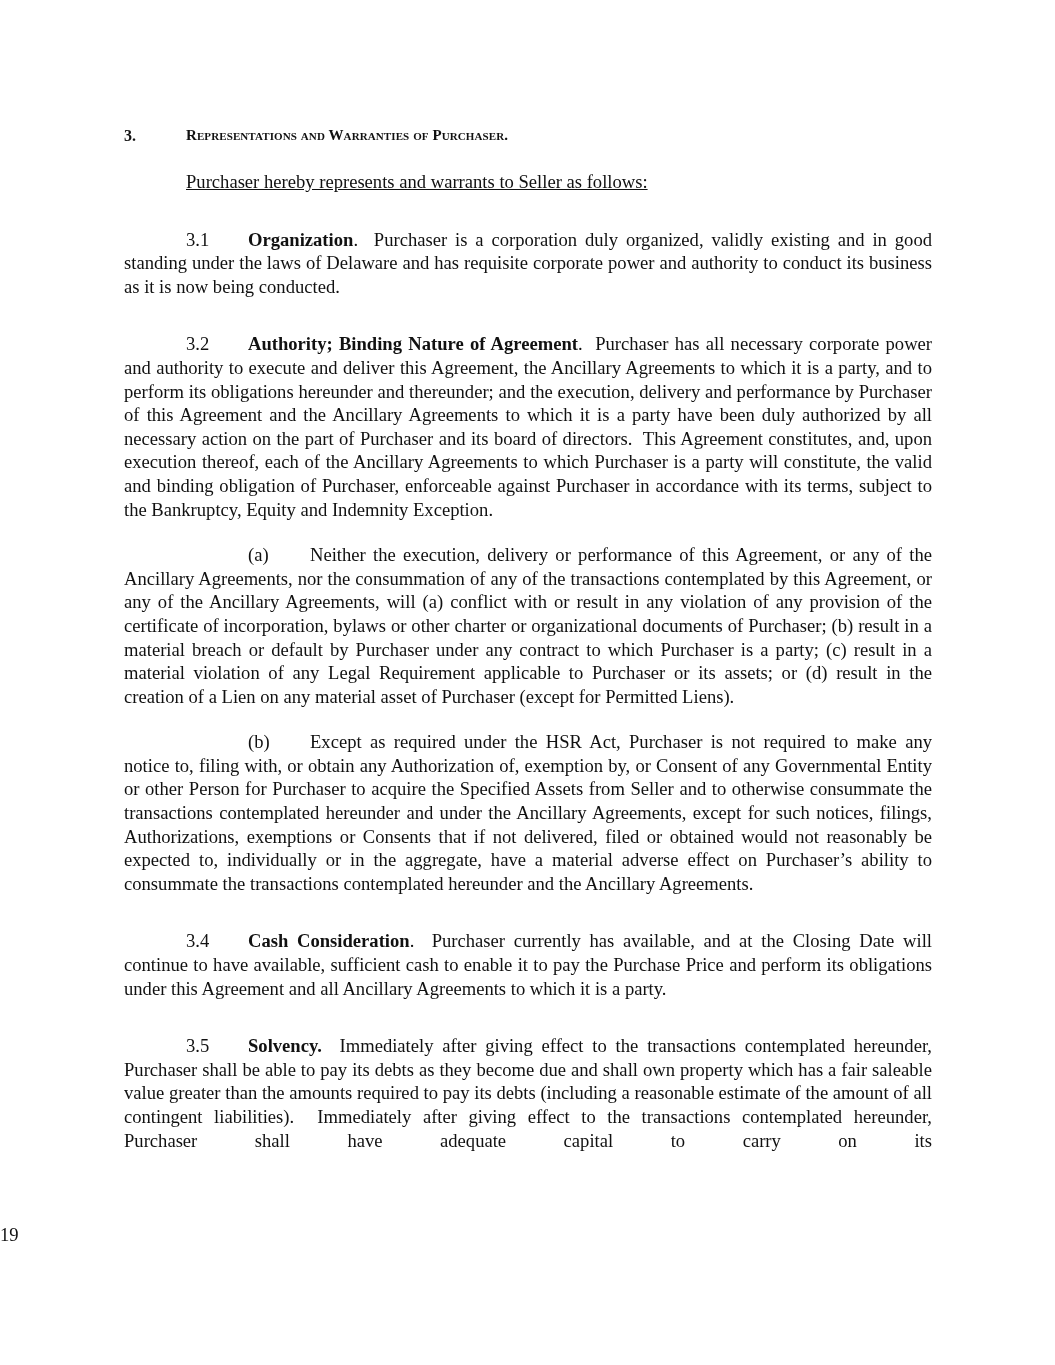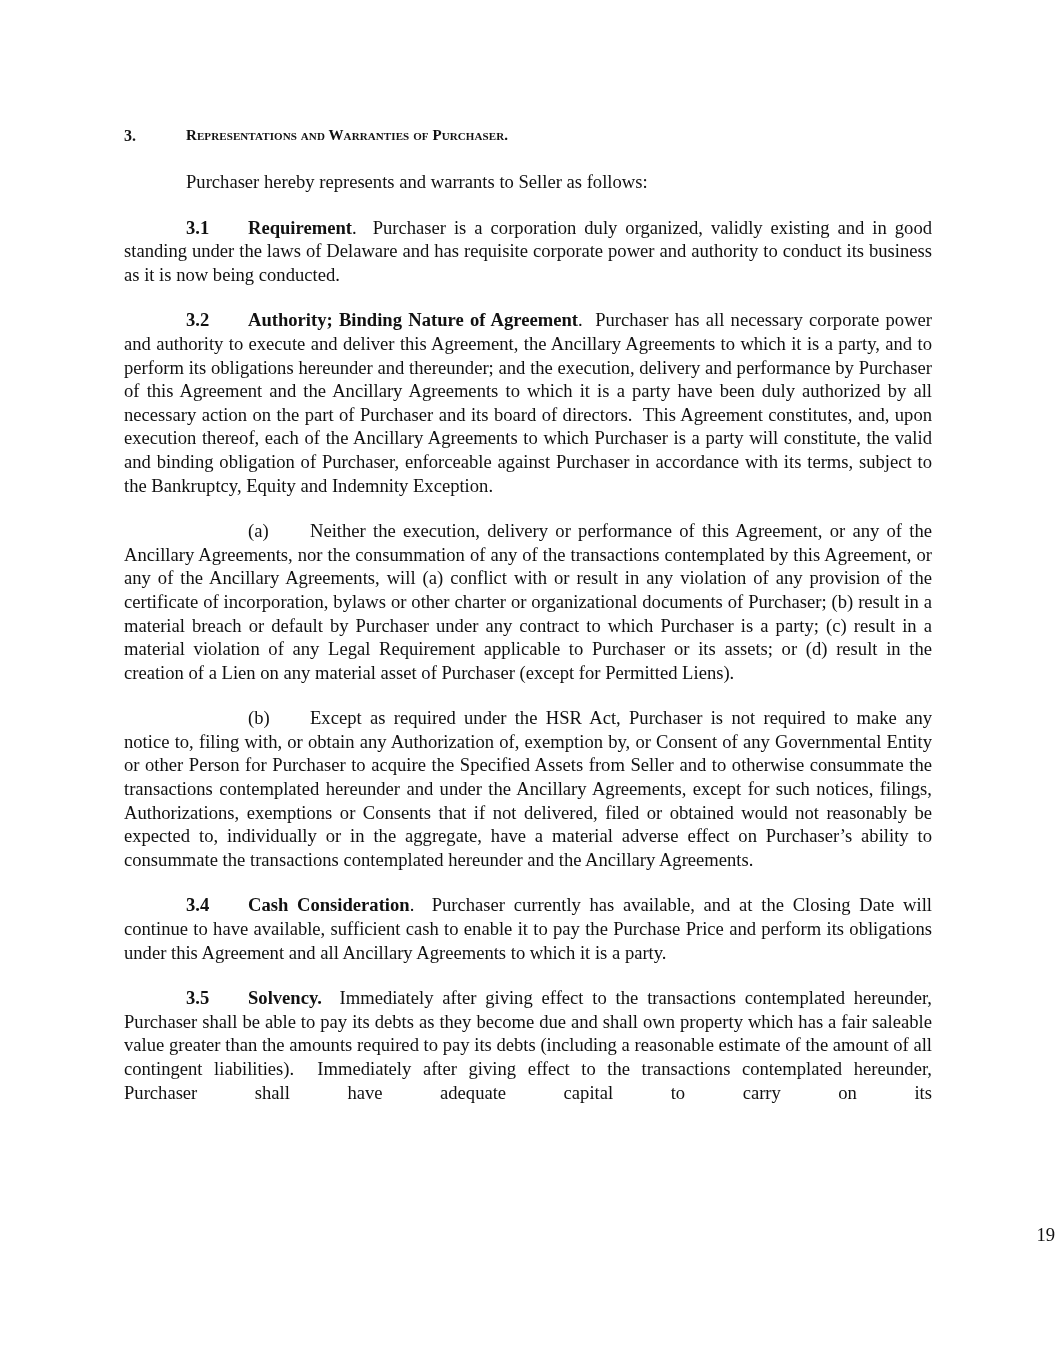--- a/index.html
+++ b/index.html
@@ -41,28 +41,30 @@
       font-size: 16px;
     }
     .heading .caps {
       font-variant: small-caps;
       font-size: 15px;
       letter-spacing: 0.1px;
     }
     .intro {
       margin-top: 22px;
       padding-left: 62px;
+      text-decoration: underline;
     }
     .para {
       margin-top: 22px;
     }
     .sec-num {
       display: inline-block;
       width: 62px;
-      font-weight: bold;
+      font-weight: normal;
+      margin-top: 12px;
     }
     .indent1 {
       display: inline-block;
       width: 62px;
     }
     .indent2 {
       display: inline-block;
       width: 124px;
     }
     .sub-label {
@@ -70,37 +72,37 @@
       width: 62px;
     }
     .bold {
       font-weight: bold;
     }
     .page-number {
       position: absolute;
       top: 1224px;
       left: 0;
       width: 1055px;
-      text-align: right;
+      text-align: left;
       font-size: 18.6px;
     }
   </style>
 </head>
 <body>
 
 <div class="page">
 
   <div class="heading">
     <span class="num">3.</span>
     <span class="caps">Representations and Warranties of Purchaser.</span>
   </div>
 
   <p class="just intro">Purchaser hereby represents and warrants to Seller as follows:</p>
 
-  <p class="just para"><span class="indent1"></span><span class="sec-num">3.1</span><span class="bold">Requirement</span><span>.</span><span style="white-space:pre-wrap">  Purchaser is a corporation duly organized, validly existing and in good standing under the laws of Delaware and has requisite corporate power and authority to conduct its business as it is now being conducted.</span></p>
+  <p class="just para"><span class="indent1"></span><span class="sec-num">3.1</span><span class="bold">Organization</span><span>.</span><span style="white-space:pre-wrap">  Purchaser is a corporation duly organized, validly existing and in good standing under the laws of Delaware and has requisite corporate power and authority to conduct its business as it is now being conducted.</span></p>
 
   <p class="just para"><span class="indent1"></span><span class="sec-num">3.2</span><span class="bold">Authority; Binding Nature of Agreement</span><span>.</span><span style="white-space:pre-wrap">  Purchaser has all necessary corporate power and authority to execute and deliver this Agreement, the Ancillary Agreements to which it is a party, and to perform its obligations hereunder and thereunder; and the execution, delivery and performance by Purchaser of this Agreement and the Ancillary Agreements to which it is a party have been duly authorized by all necessary action on the part of Purchaser and its board of directors.  This Agreement constitutes, and, upon execution thereof, each of the Ancillary Agreements to which Purchaser is a party will constitute, the valid and binding obligation of Purchaser, enforceable against Purchaser in accordance with its terms, subject to the Bankruptcy, Equity and Indemnity Exception.</span></p>
 
 
   <p class="just para"><span class="indent2"></span><span class="sub-label">(a)</span><span>Neither the execution, delivery or performance of this Agreement, or any of the Ancillary Agreements, nor the consummation of any of the transactions contemplated by this Agreement, or any of the Ancillary Agreements, will (a) conflict with or result in any violation of any provision of the certificate of incorporation, bylaws or other charter or organizational documents of Purchaser; (b) result in a material breach or default by Purchaser under any contract to which Purchaser is a party; (c) result in a material violation of any Legal Requirement applicable to Purchaser or its assets; or (d) result in the creation of a Lien on any material asset of Purchaser (except for Permitted Liens).</span></p>
 
   <p class="just para"><span class="indent2"></span><span class="sub-label">(b)</span><span>Except as required under the HSR Act, Purchaser is not required to make any notice to, filing with, or obtain any Authorization of, exemption by, or Consent of any Governmental Entity or other Person for Purchaser to acquire the Specified Assets from Seller and to otherwise consummate the transactions contemplated hereunder and under the Ancillary Agreements, except for such notices, filings, Authorizations, exemptions or Consents that if not delivered, filed or obtained would not reasonably be expected to, individually or in the aggregate, have a material adverse effect on Purchaser’s ability to consummate the transactions contemplated hereunder and the Ancillary Agreements.</span></p>
 
   <p class="just para"><span class="indent1"></span><span class="sec-num">3.4</span><span class="bold">Cash Consideration</span><span>.</span><span style="white-space:pre-wrap">  Purchaser currently has available, and at the Closing Date will continue to have available, sufficient cash to enable it to pay the Purchase Price and perform its obligations under this Agreement and all Ancillary Agreements to which it is a party.</span></p>
 

